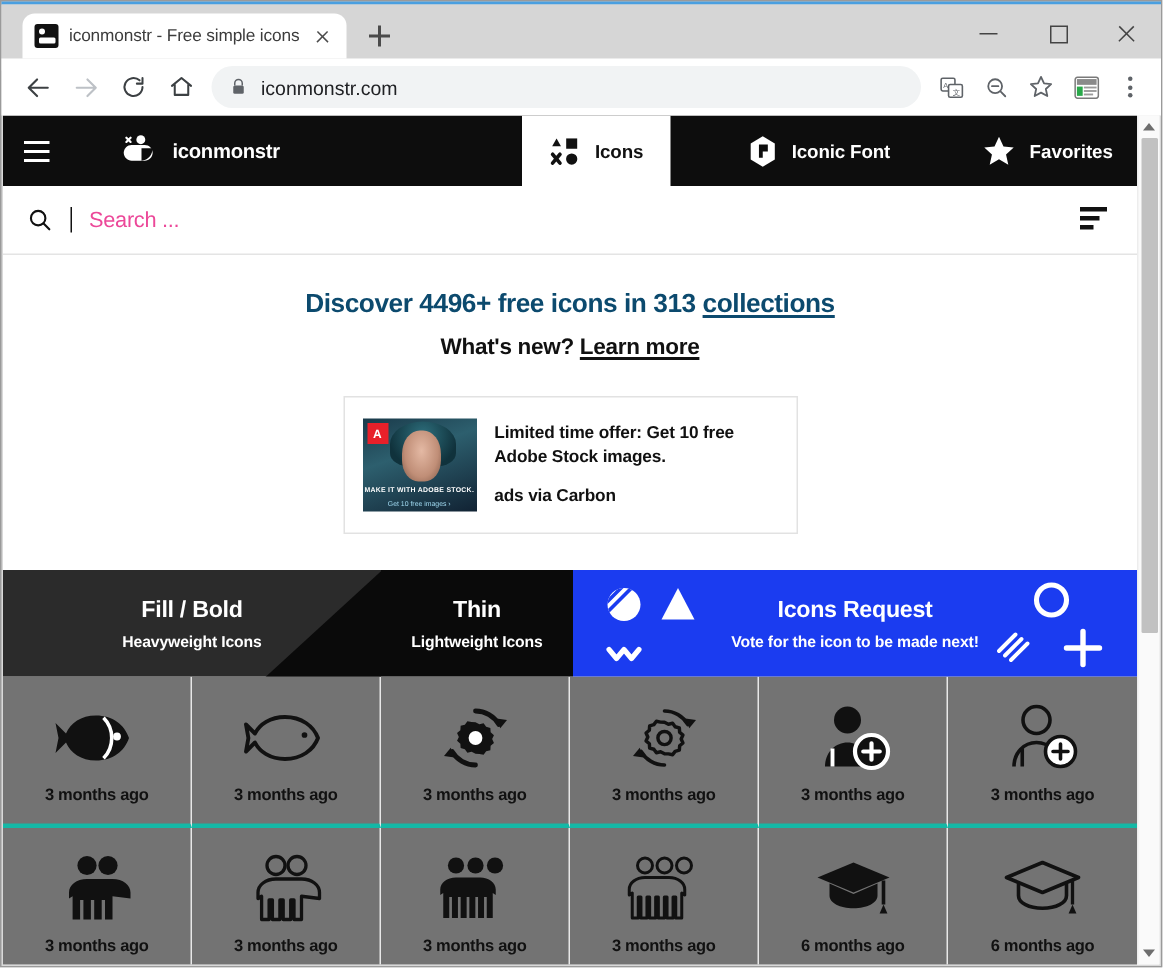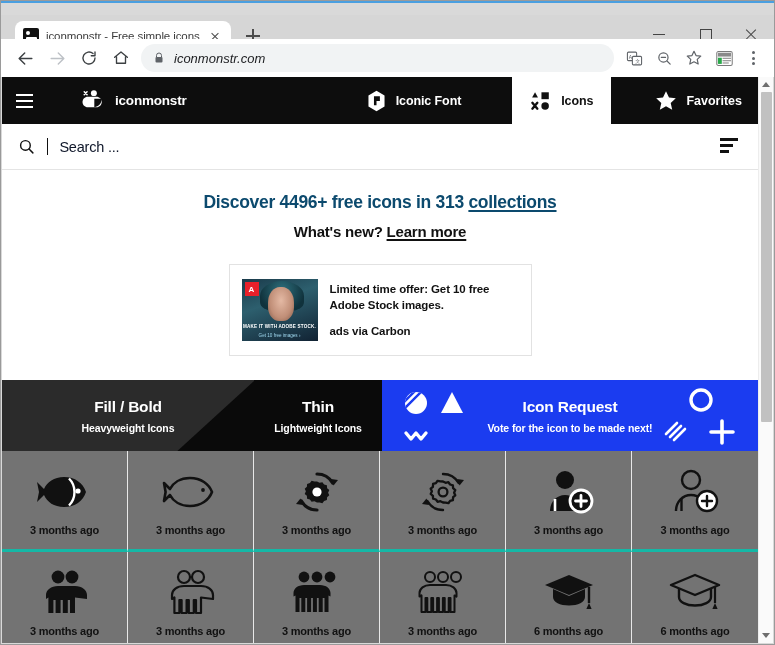--- a/index.html
+++ b/index.html
@@ -12,21 +12,21 @@
 
   
   .win-frame {
     position:absolute; inset:0;
     border:1px solid #9a9a9a;
     background:#d9d9d9;
   }
   .win-topline { position:absolute; top:0; left:0; right:0; height:2px; background:#4a9fe0; }
 
   
-  .tabstrip { position:absolute; top:14px; left:0; right:0; height:44px; background:#d6d6d6; }
+  .tabstrip { position:absolute; top:2px; left:0; right:0; height:44px; background:#d6d6d6; }
   .tab {
     position:absolute; top:6px; left:14px; width:216px; height:30px;
     background:#fff; border-radius:8px 8px 0 0;
     display:flex; align-items:center; padding:0 8px; gap:7px;
   }
   .tab-favicon { width:16px; height:16px; background:#111; border-radius:2px; position:relative; flex:none; }
   .tab-favicon::before{
     content:""; position:absolute; left:3px; top:3px; width:4px; height:4px;
     background:#fff; border-radius:50%;
   }
@@ -62,21 +62,21 @@
   .wb-close .g::before{ transform:rotate(45deg);} .wb-close .g::after{ transform:rotate(-45deg);}
 
   
   .toolbar {
     position:absolute; top:38px; left:0; right:0; height:38px;
     background:#fff; display:flex; align-items:center; padding:0 8px;
   }
   .navbtn { width:32px; height:32px; display:flex; align-items:center; justify-content:center; cursor:pointer; }
   .omnibox {
     flex:1; height:28px; margin:0 6px 0 4px; background:#f1f3f4; border-radius:14px;
-    display:flex; align-items:center; padding:0 12px; gap:9px;font-style:italic;
+    display:flex; align-items:center; padding:0 12px; gap:9px;
   }
   .omnibox .url { font-size:13px; color:#202124; }
   .tb-icons { display:flex; align-items:center; gap:2px; }
   .tb-ic { width:28px; height:28px; display:flex; align-items:center; justify-content:center; cursor:pointer; }
   .kebab { width:26px; height:28px; display:flex; flex-direction:column; align-items:center; justify-content:center; gap:2.5px; cursor:pointer;}
   .kebab i { width:3px; height:3px; border-radius:50%; background:#5f6368; display:block;}
 
   
   .viewport {
     position:absolute; top:76px; left:1px; right:1px; bottom:1px;
@@ -98,21 +98,21 @@
   .hdr-fav { display:flex; align-items:center; gap:8px; padding:0 16px 0 10px; cursor:pointer; }
   .hdr-fav .lbl { font-size:12.5px; font-weight:bold; color:#fff; }
 
   
   .searchbar {
     height:46px; background:#fff; display:flex; align-items:center;
     padding:0 16px; border-bottom:1px solid #e4e4e4; gap:12px;
   }
   .search-input-wrap { flex:1; display:flex; align-items:center; gap:11px; }
   .search-caret { width:1.4px; height:17px; background:#111; }
-  .search-ph { font-size:14.5px; color:#0f172a; font-weight:500; letter-spacing:-0.2px; }
+  .search-ph { font-size:14.5px; color:#ec4899; font-weight:500; letter-spacing:-0.2px; }
   .sortbtn { width:22px; height:18px; display:flex; flex-direction:column; gap:3px; align-items:flex-start; cursor:pointer; }
   .sortbtn i { height:3px; background:#111; display:block; }
   .sortbtn i:nth-child(1){ width:18px;} .sortbtn i:nth-child(2){ width:13px;} .sortbtn i:nth-child(3){ width:9px;}
 
   
   .hero { padding:22px 0 0; text-align:center; }
   .hero h1 { font-size:17.5px; font-weight:bold; color:#0c4a6e; letter-spacing:-0.3px; }
   .hero h1 u { text-decoration-thickness:2px; text-underline-offset:2px; }
   .hero .sub { margin-top:10px; font-size:15px; font-weight:bold; color:#111; letter-spacing:-0.2px;}
   .hero .sub u { text-decoration-thickness:1.5px; text-underline-offset:2px; }
@@ -286,36 +286,36 @@
         <svg width="28" height="28" viewBox="0 0 32 32">
           <path d="M6 5.5l3.2 3.2M9.2 5.5L6 8.7" stroke="#fff" stroke-width="1.7" stroke-linecap="round"></path>
           <circle cx="17" cy="7" r="3.4" fill="#fff"></circle>
           <path d="M4 17c0-3.3 2.7-6 6-6h10c3.3 0 6 2.7 6 6s-2.7 6-6 6H10c-3.3 0-6-2.7-6-6z" fill="#fff"></path>
           <path d="M17.5 13.5h8.5c0 5-3.5 9-8.5 9.5z" fill="#0d0d0d"></path>
         </svg>
         <span class="brand-name">iconmonstr</span>
       </div>
       <div class="hdr-spacer"></div>
 
-      <div class="hdr-tab">
-        <svg width="21" height="22" viewBox="0 0 24 26">
-          <path d="M12 1l9.5 5.6v12.8L12 25l-9.5-5.6V6.6z" fill="#fff"></path>
-          <path d="M9 7.5h7v5.5h-4v5h-3z" fill="#0d0d0d"></path>
-        </svg>
-        <span class="lbl">Iconic Font</span>
-      </div>
-
       <div class="hdr-tab active">
         <svg width="22" height="22" viewBox="0 0 24 24">
           <path d="M5.5 2.5l3.2 5.6H2.3z" fill="#111"></path>
           <rect x="12.5" y="2.5" width="8" height="7.5" fill="#111"></rect>
           <path d="M2.6 14l5.4 6.4M8 14l-5.4 6.4" stroke="#111" stroke-width="2.6" stroke-linecap="round"></path>
           <circle cx="16.5" cy="17.5" r="4.1" fill="#111"></circle>
         </svg>
         <span class="lbl">Icons</span>
+      </div>
+
+      <div class="hdr-tab">
+        <svg width="21" height="22" viewBox="0 0 24 26">
+          <path d="M12 1l9.5 5.6v12.8L12 25l-9.5-5.6V6.6z" fill="#fff"></path>
+          <path d="M9 7.5h7v5.5h-4v5h-3z" fill="#0d0d0d"></path>
+        </svg>
+        <span class="lbl">Iconic Font</span>
       </div>
 
       <div class="hdr-fav">
         <svg width="24" height="24" viewBox="0 0 24 24">
           <path d="M12 2.2l3 6.4 6.8.7-5.1 4.7 1.5 6.8L12 17.2 5.8 20.8l1.5-6.8L2.2 9.3 9 8.6z" fill="#fff"></path>
         </svg>
         <span class="lbl">Favorites</span>
       </div>
     </div>
 
@@ -370,21 +370,21 @@
                     <circle cx="18" cy="23" r="11"></circle>
                   </clipPath>
                 </defs>
           <circle cx="18" cy="23" r="11" fill="#fff"></circle>
           <g clip-path="url(#cc)" stroke="#1b3cf0" stroke-width="2.4">
             <path d="M4 17l20-20M4 24l20-20M4 31l20-20"></path>
           </g>
           <path d="M54 12l11 21H43z" fill="#fff"></path>
           <path d="M8 53l5 6 5-6 5 6 5-6" fill="none" stroke="#fff" stroke-width="3.4" stroke-linecap="round" stroke-linejoin="round"></path>
         </svg>
-        <div class="bn-t">Icon Request</div>
+        <div class="bn-t">Icons Request</div>
         <div class="bn-s">Vote for the icon to be made next!</div>
         <svg class="bn-deco right" viewBox="0 0 92 75">
           <circle cx="45" cy="20" r="10" fill="none" stroke="#fff" stroke-width="3.4"></circle>
           <g stroke="#fff" stroke-width="2.6" stroke-linecap="round">
             <path d="M10 54l11-11M14 57l11-11M18 60l11-11"></path>
           </g>
           <path d="M55 52h22M66 41v22" stroke="#fff" stroke-width="3.6" stroke-linecap="round"></path>
         </svg>
       </div>
     </div>

